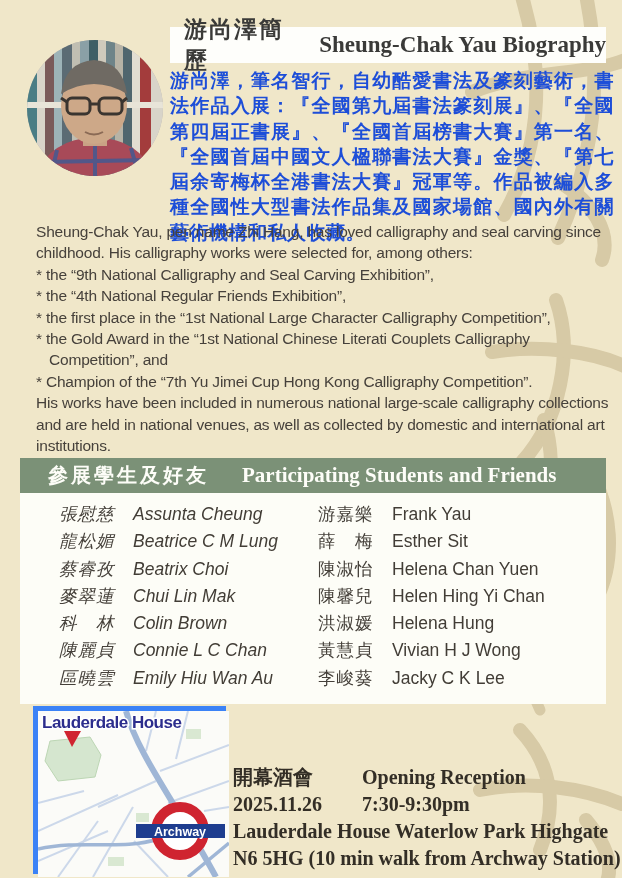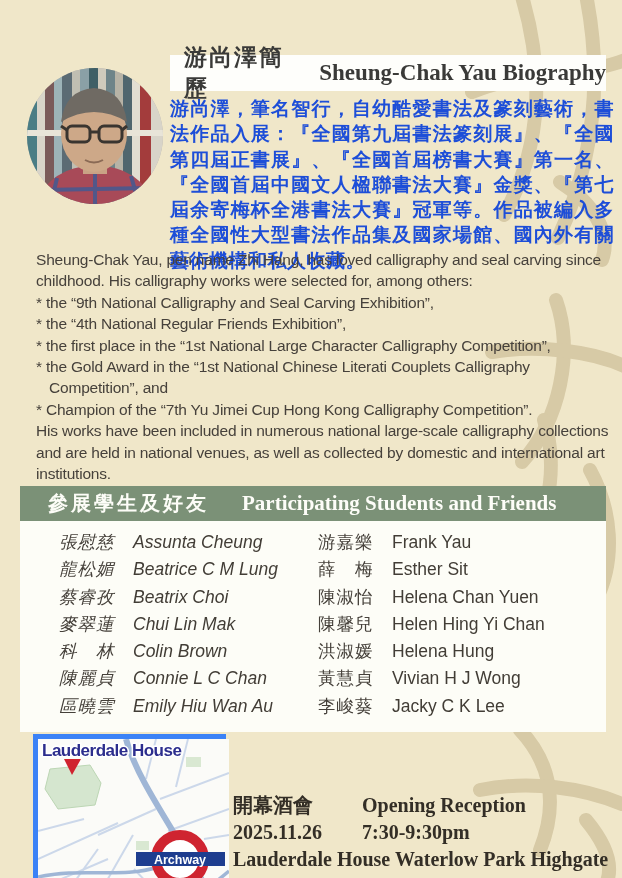--- a/index.html
+++ b/index.html
@@ -4,21 +4,21 @@
 <style>
   html,body{margin:0;padding:0;}
   body{
     width:622px;height:878px;position:relative;overflow:hidden;
     background:#f0e7c9;
     font-family:"Liberation Sans",sans-serif;
     color:#46413b;
   }
   .layer{position:absolute;}
   #watermark{left:0;top:0;width:622px;height:878px;z-index:0;}
-  .content{z-index:1;margin-top:28px;}
+  .content{z-index:1;}
 
   
   #portrait{left:27px;top:40px;width:136px;height:136px;border-radius:50%;overflow:hidden;}
 
   
   #title-band{
     left:170px;top:27px;width:436px;height:36px;background:#fefefb;
     display:flex;align-items:center;padding-left:14px;box-sizing:border-box;
   }
   #title-band .tz{

